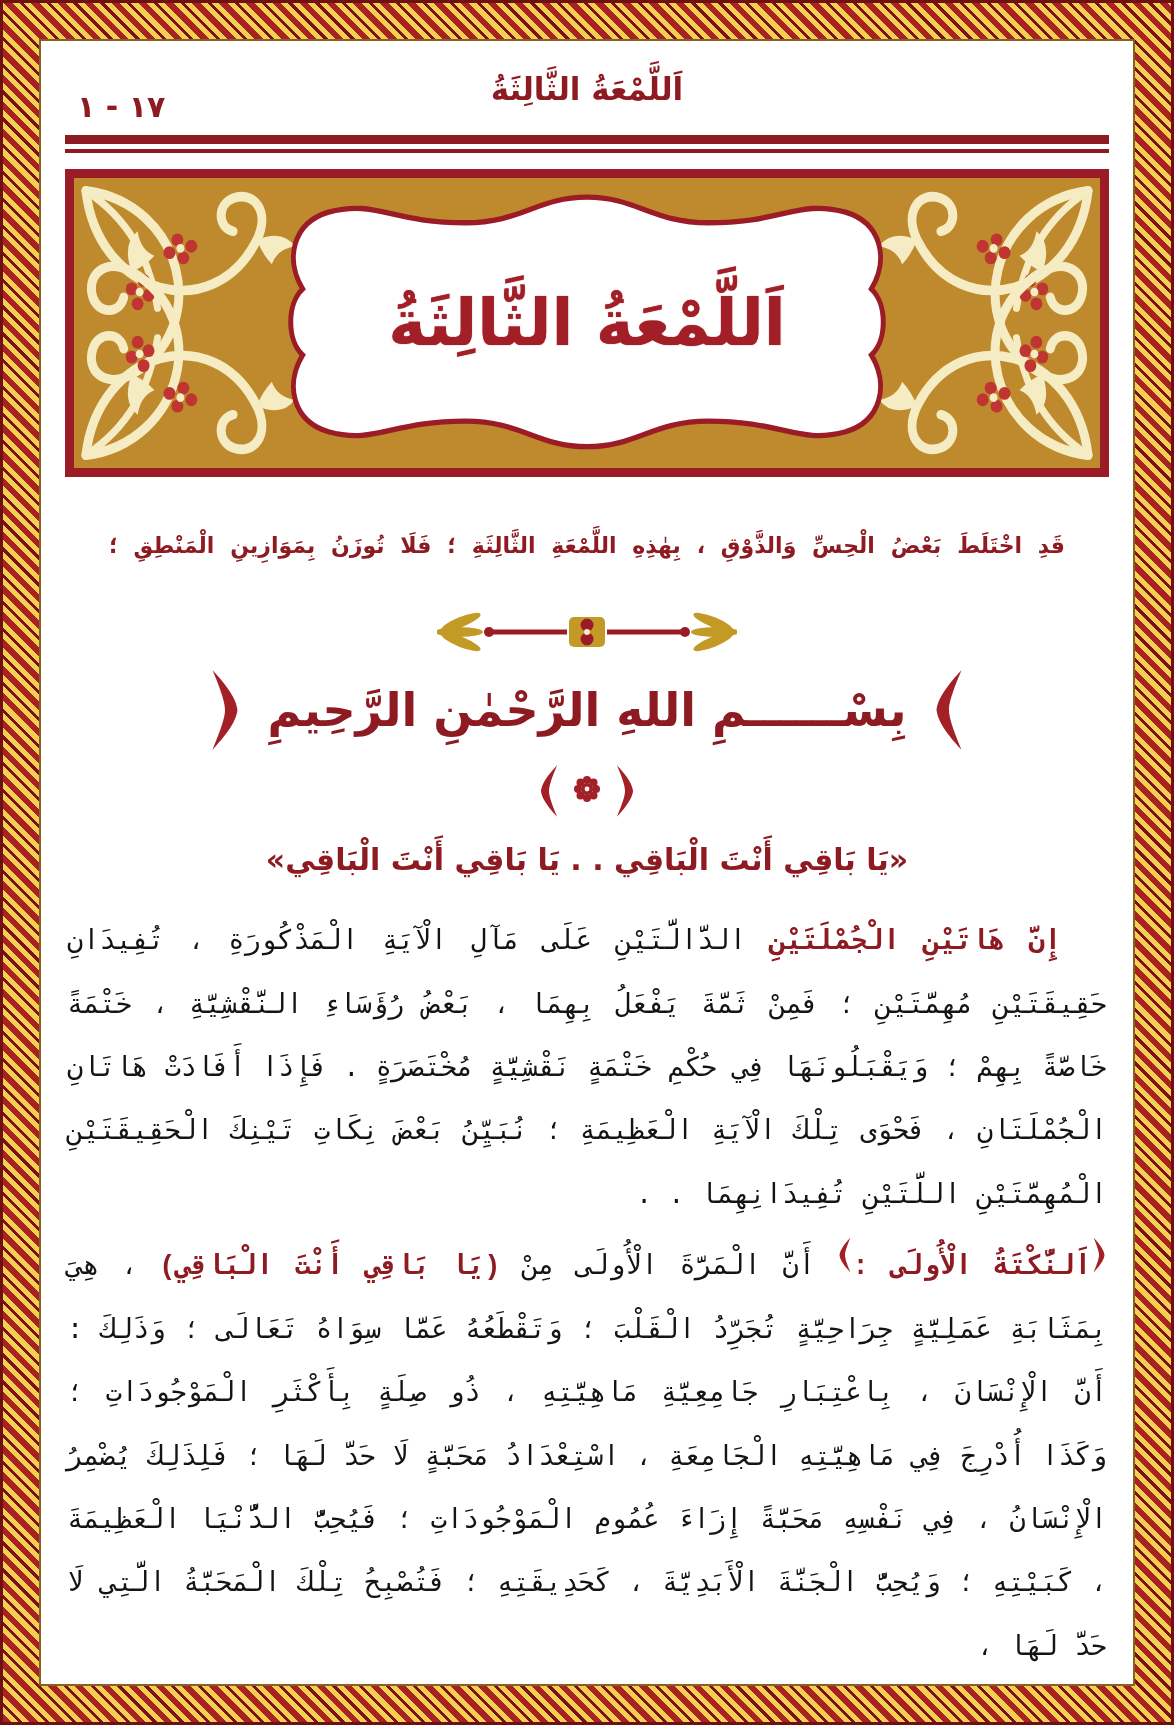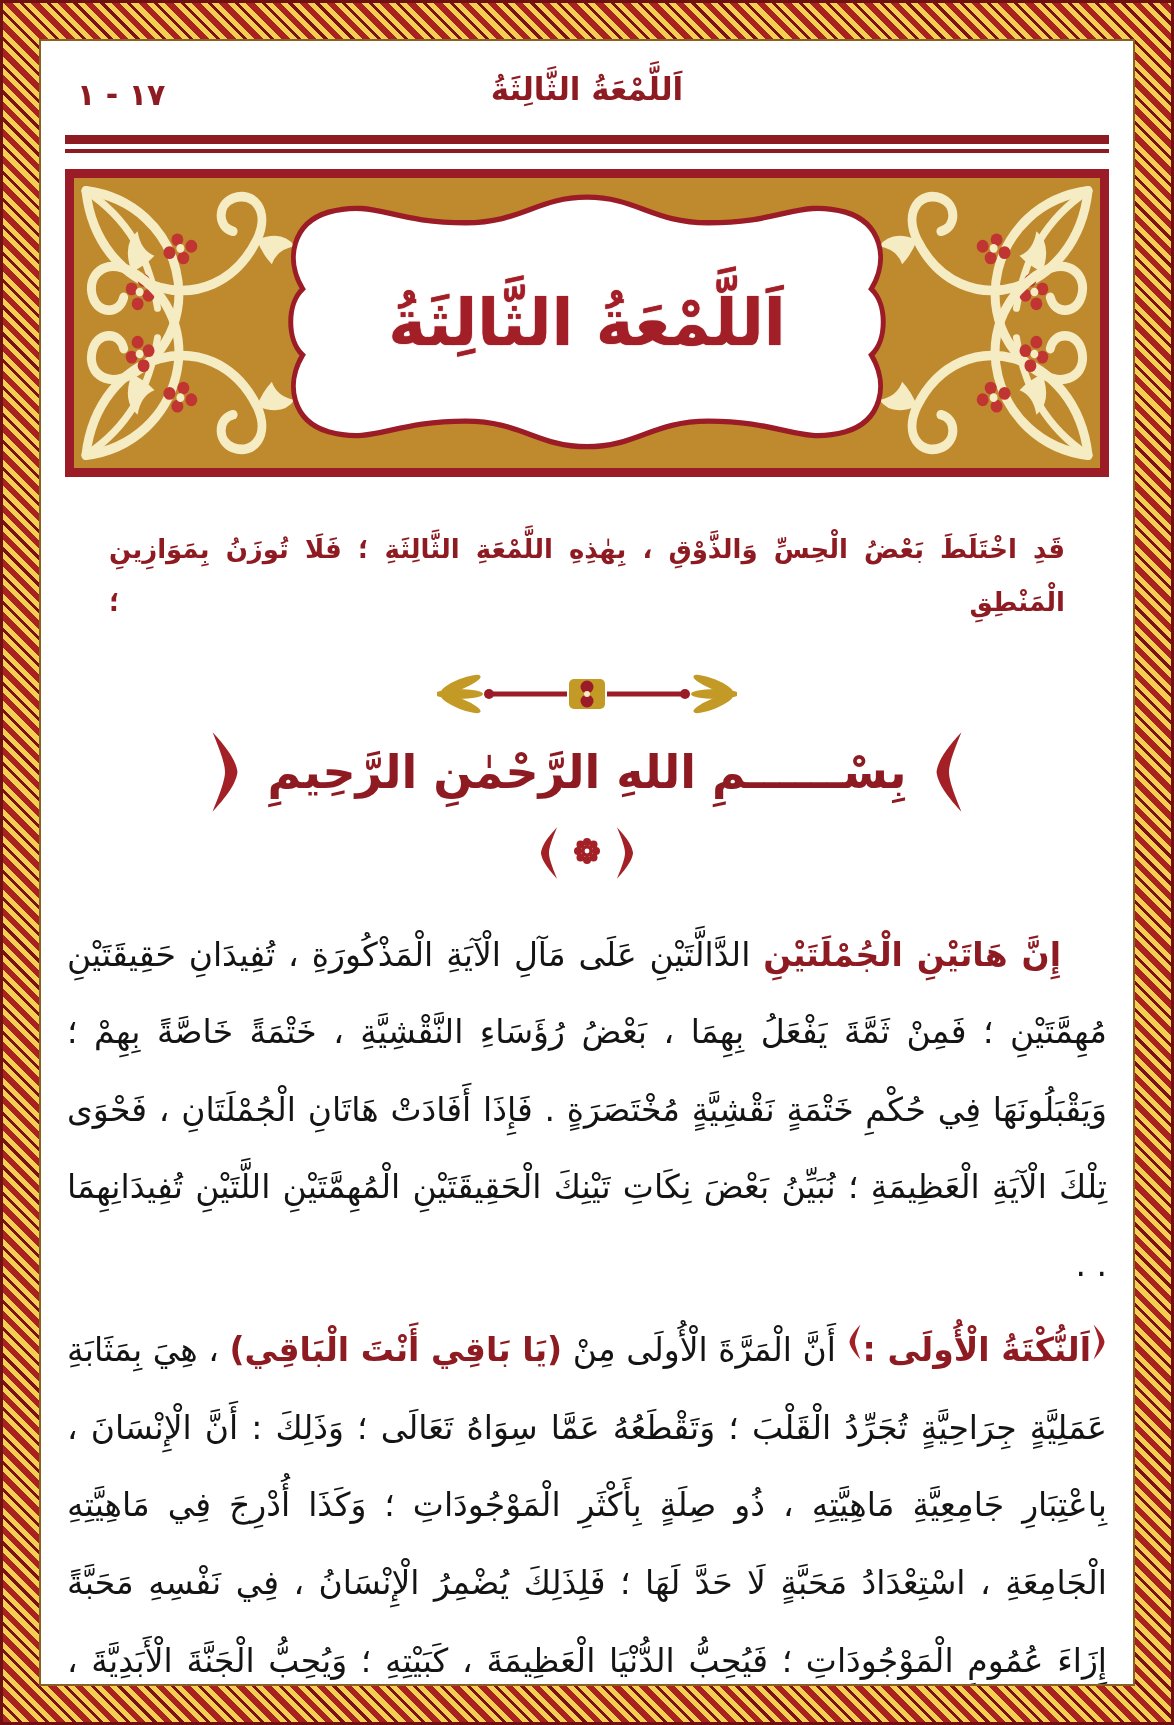--- a/index.html
+++ b/index.html
@@ -13,37 +13,37 @@
         #a8221f 0 6px, #f2cf52 6px 11px, #7c1215 11px 14px, #f2cf52 14px 19px);
   }
   .sheet {
     background:#ffffff; width:100%; height:100%; box-sizing:border-box;
     border:2px solid #8a5f22; padding:22px 24px 0; overflow:hidden;
   }
 
   
   .hdr { position:relative; height:56px; margin-top:4px; }
   .pageno {
-    position:absolute; left:12px; top:10px; direction:ltr;
+    position:absolute; left:12px; top:22px; direction:ltr;
     font-size:30px; font-weight:bold; color:#8e1b21; letter-spacing:2px;
   }
   .hdr-title { text-align:center; font-size:31px; font-weight:bold; color:#8e1b21; padding-top:4px; }
 
   .rule { margin-top:12px; border-top:9px solid #8e1b21; border-bottom:4px solid #8e1b21; height:5px; }
 
   
   .obox { margin-top:16px; height:290px; border:9px solid #9b1c26; background:#bf8a2e; position:relative; }
   .obox svg.deco { position:absolute; inset:0; width:100%; height:100%; display:block; }
   .cartouche-title {
     position:absolute; inset:0; display:flex; align-items:center; justify-content:center;
     font-size:64px; font-weight:bold; color:#a31f28; text-shadow:0 0 1px #a31f28;
   }
 
   
-  .intro { margin-top:46px; color:#8e1b21; font-weight:bold; font-size:26px; line-height:2.05; direction:rtl; }
+  .intro { margin-top:46px; color:#8e1b21; font-weight:bold; font-size:22px; line-height:2.05; direction:rtl; }
   .intro .l1 { padding:0 44px; text-align:justify; text-align-last:justify; }
   .intro .l2 { padding:0 8px;  text-align:justify; text-align-last:justify; }
 
   .divider { margin-top:42px; text-align:center; }
 
   
   .basmala { margin-top:8px; display:flex; align-items:center; justify-content:center; gap:26px; direction:rtl; }
   .basmala .txt { font-size:46px; font-weight:bold; color:#8e1b21; }
 
   .brk { color:#a32126; display:inline-block; }
@@ -51,21 +51,21 @@
   .flip svg { transform:scaleX(-1); }
 
   
   .verse { margin-top:8px; display:flex; align-items:center; justify-content:center; gap:12px; direction:rtl; }
   .verse .txt { color:#2b3a9e; font-size:33px; font-weight:bold; }
   .rosette { display:inline-block; margin:0 2px; }
 
   .invocation { margin-top:22px; text-align:center; color:#8e1b21; font-size:30px; font-weight:bold; }
 
   
-  .body-par { margin:34px 2px 0; font-size:33px; line-height:2.35; color:#141414; text-align:justify; direction:rtl; }
+  .body-par { margin:34px 2px 0; font-size:27px; line-height:2.35; color:#141414; text-align:justify; direction:rtl;font-family:Liberation Mono, monospace; }
   .body-par.p1 { text-indent:46px; }
   .body-par.p2 { margin-top:8px; }
   .red  { color:#8e1b21; font-weight:bold; }
   .lead-brk svg { width:16px; height:38px; vertical-align:-9px; }
 </style>
 </head>
 <body>
 
 <div class="page">
   <div class="sheet">
@@ -177,20 +177,21 @@
         </svg>
       </span>
       <span class="brk">
         <svg width="22" height="58" viewBox="0 0 30 76" fill="currentColor">
             <path d="M26,3 C10,20 5,30 4,38 C5,46 10,56 26,73 C18,54 15,44 15,38 C15,32 18,22 26,3 Z"></path>
             <circle cx="9" cy="38" r="3.2"></circle>
           </svg>
       </span>
     </div>
 
+    <div class="invocation">«يَا بَاقِي أَنْتَ الْبَاقِي . . يَا بَاقِي أَنْتَ الْبَاقِي»</div>
 
     <p class="body-par p1"><span class="red">إِنَّ هَاتَيْنِ الْجُمْلَتَيْنِ</span><span> الدَّالَّتَيْنِ عَلَى مَآلِ الْآيَةِ الْمَذْكُورَةِ ، تُفِيدَانِ حَقِيقَتَيْنِ مُهِمَّتَيْنِ ؛ فَمِنْ ثَمَّةَ يَفْعَلُ بِهِمَا ، بَعْضُ رُؤَسَاءِ النَّقْشِيَّةِ ، خَتْمَةً خَاصَّةً بِهِمْ ؛ وَيَقْبَلُونَهَا فِي حُكْمِ خَتْمَةٍ نَقْشِيَّةٍ مُخْتَصَرَةٍ . فَإِذَا أَفَادَتْ هَاتَانِ الْجُمْلَتَانِ ، فَحْوَى تِلْكَ الْآيَةِ الْعَظِيمَةِ ؛ نُبَيِّنُ بَعْضَ نِكَاتِ تَيْنِكَ الْحَقِيقَتَيْنِ الْمُهِمَّتَيْنِ اللَّتَيْنِ تُفِيدَانِهِمَا . .</span></p>
 
     <p class="body-par p2"><span class="brk lead-brk flip"><svg viewBox="0 0 30 76" fill="currentColor">
             <path d="M26,3 C10,20 5,30 4,38 C5,46 10,56 26,73 C18,54 15,44 15,38 C15,32 18,22 26,3 Z"></path>
             <circle cx="9" cy="38" r="3.2"></circle>
           </svg></span><span class="red">اَلنُّكْتَةُ الْأُولَى :</span><span class="brk lead-brk"><svg viewBox="0 0 30 76" fill="currentColor">
             <path d="M26,3 C10,20 5,30 4,38 C5,46 10,56 26,73 C18,54 15,44 15,38 C15,32 18,22 26,3 Z"></path>
             <circle cx="9" cy="38" r="3.2"></circle>
           </svg></span><span> أَنَّ الْمَرَّةَ الْأُولَى مِنْ </span><span class="red">(يَا بَاقِي أَنْتَ الْبَاقِي)</span><span> ، هِيَ بِمَثَابَةِ عَمَلِيَّةٍ جِرَاحِيَّةٍ تُجَرِّدُ الْقَلْبَ ؛ وَتَقْطَعُهُ عَمَّا سِوَاهُ تَعَالَى ؛ وَذَلِكَ : أَنَّ الْإِنْسَانَ ، بِاعْتِبَارِ جَامِعِيَّةِ مَاهِيَّتِهِ ، ذُو صِلَةٍ بِأَكْثَرِ الْمَوْجُودَاتِ ؛ وَكَذَا أُدْرِجَ فِي مَاهِيَّتِهِ الْجَامِعَةِ ، اسْتِعْدَادُ مَحَبَّةٍ لَا حَدَّ لَهَا ؛ فَلِذَلِكَ يُضْمِرُ الْإِنْسَانُ ، فِي نَفْسِهِ مَحَبَّةً إِزَاءَ عُمُومِ الْمَوْجُودَاتِ ؛ فَيُحِبُّ الدُّنْيَا الْعَظِيمَةَ ، كَبَيْتِهِ ؛ وَيُحِبُّ الْجَنَّةَ الْأَبَدِيَّةَ ، كَحَدِيقَتِهِ ؛ فَتُصْبِحُ تِلْكَ الْمَحَبَّةُ الَّتِي لَا حَدَّ لَهَا ،</span></p>

